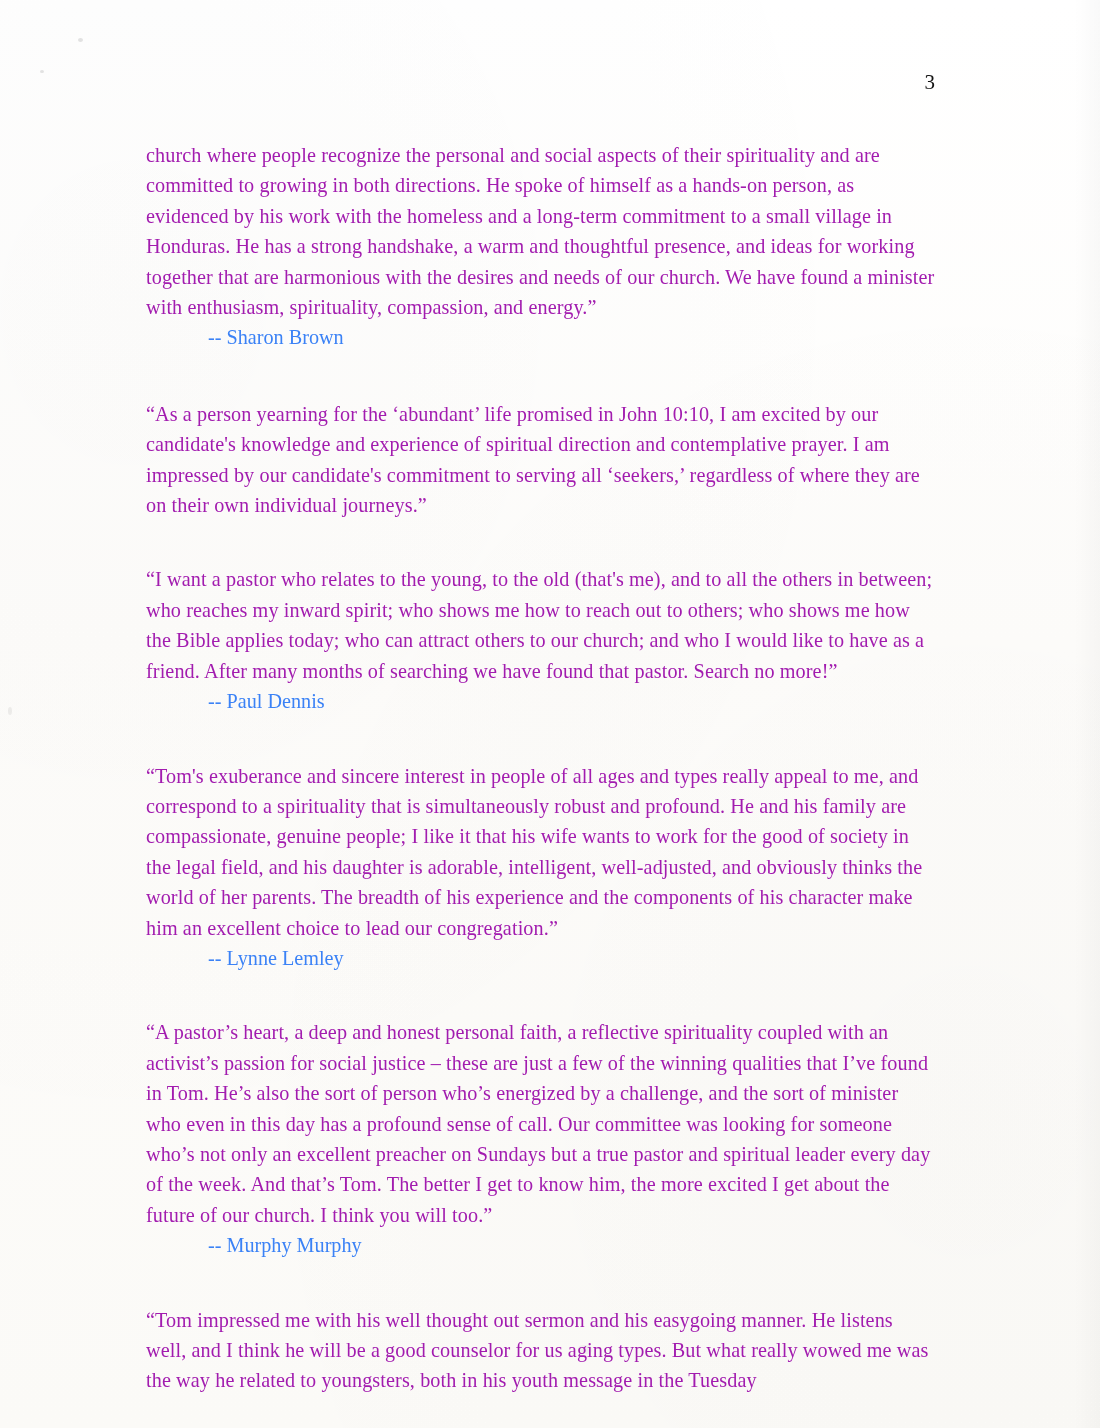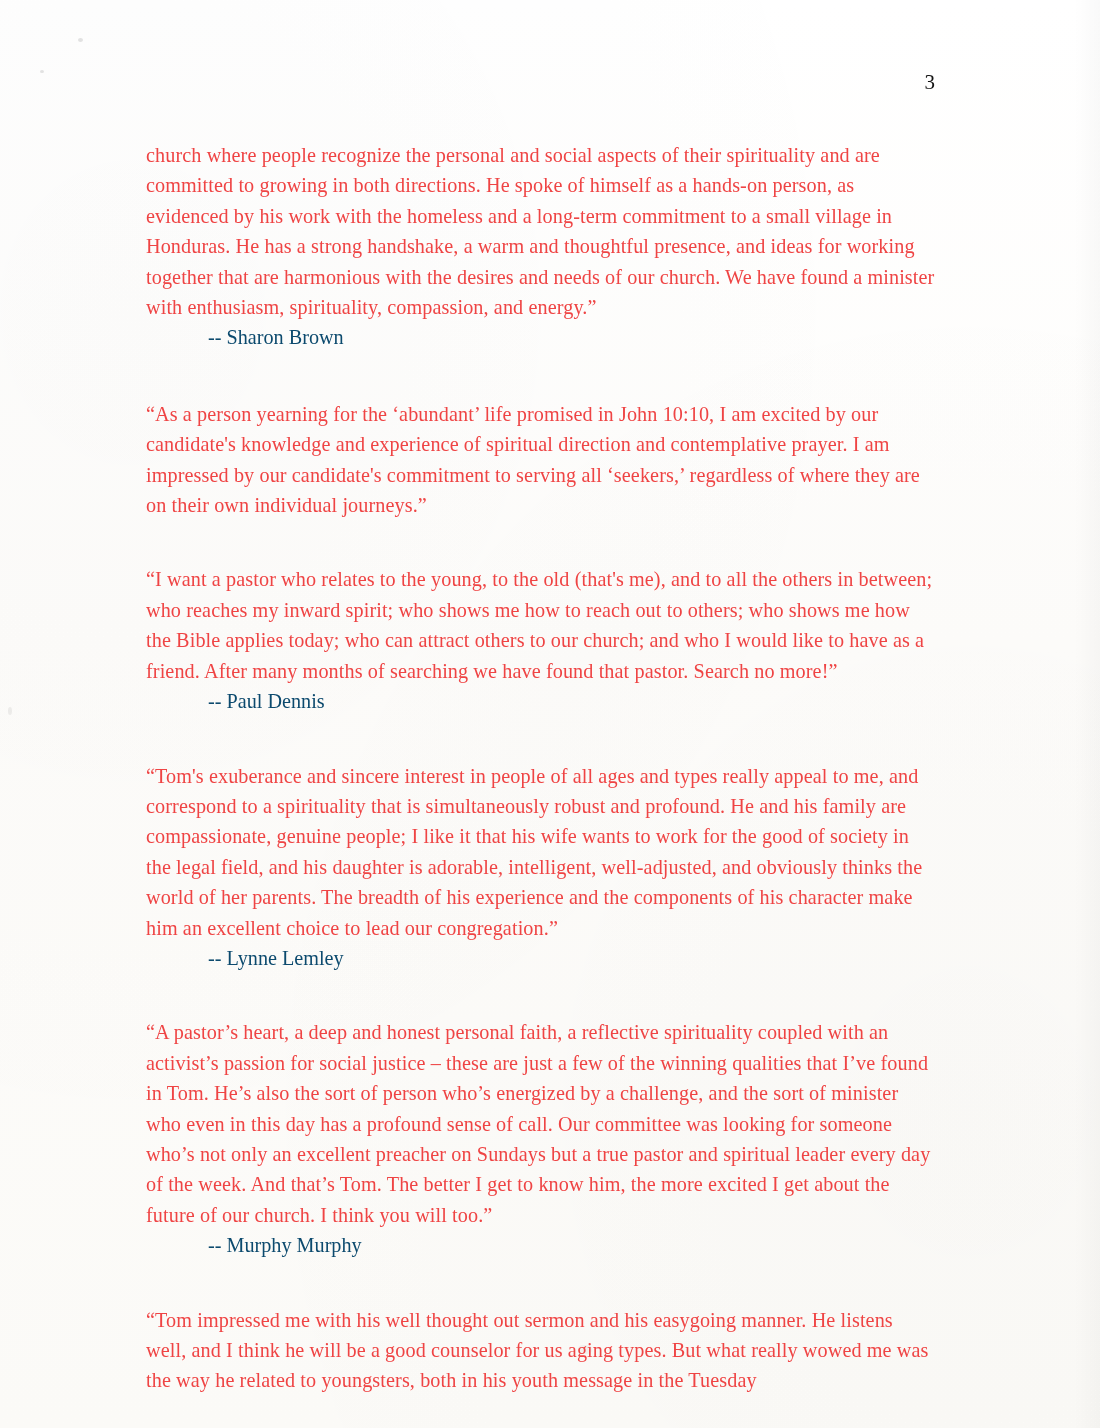--- a/index.html
+++ b/index.html
@@ -39,29 +39,29 @@
     position: absolute;
     top: 140px;
     left: 146px;
     width: 790px;
   }
   .para {
     font-size: 20.2px;
     line-height: 30.4px;
     text-align: left;
     margin: 0;
-    color: #ef4444;
+    color: #a21caf;
     letter-spacing: 0.1px;
   }
   .attrib {
     font-size: 20.2px;
     line-height: 30.4px;
     margin: 0;
     padding-left: 62px;
-    color: #0c4a6e;
+    color: #3b82f6;
   }
   .block {
     margin-bottom: 44px;
   }
   .block.first {
     margin-bottom: 46px;
   }
   .smudge {
     position: absolute;
     background: rgba(120,120,120,0.20);

